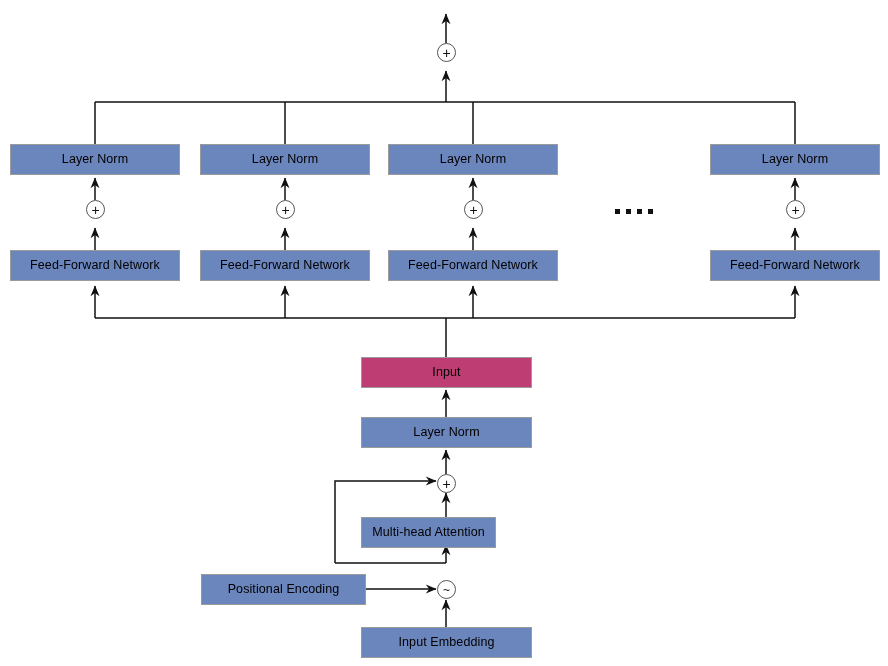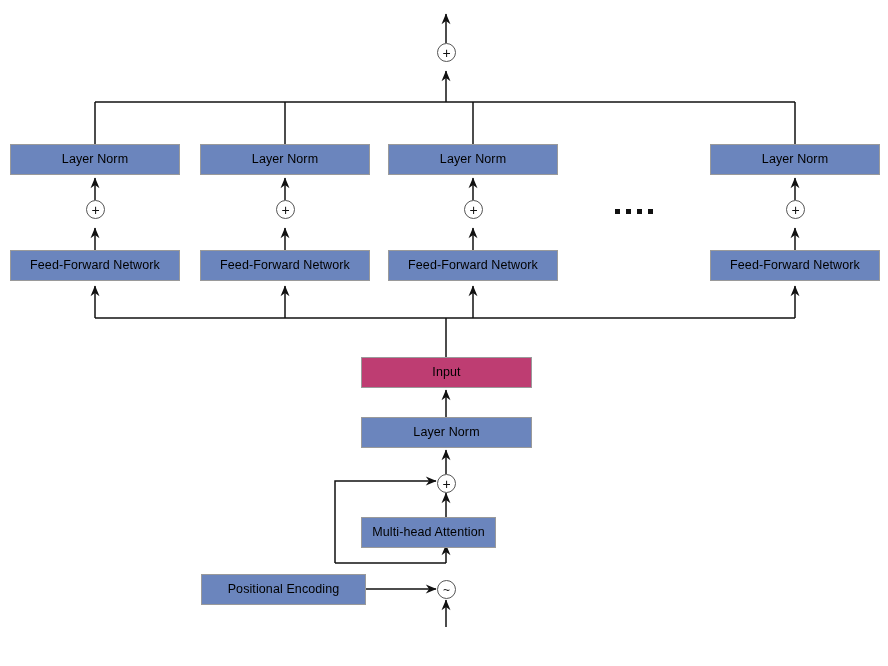--- a/index.html
+++ b/index.html
@@ -159,14 +159,15 @@
   <div class="node blue" style="left:361px; top:417px; width:171px; height:31px;">Layer Norm</div>
 
   <div class="op" style="left:437px; top:474px;">+</div>
 
   <div class="node blue" style="left:361px; top:517px; width:135px; height:31px;">Multi-head Attention</div>
 
   <div class="op tilde" style="left:437px; top:580px;">~</div>
 
   <div class="node blue" style="left:165px; top:574px; width:165px; height:31px;margin-left:36px;">Positional Encoding</div>
 
+  <div class="node blue" style="left:361px; top:627px; width:171px; height:31px;">Input Embedding</div>
 
 </div>
 
 </body></html>

